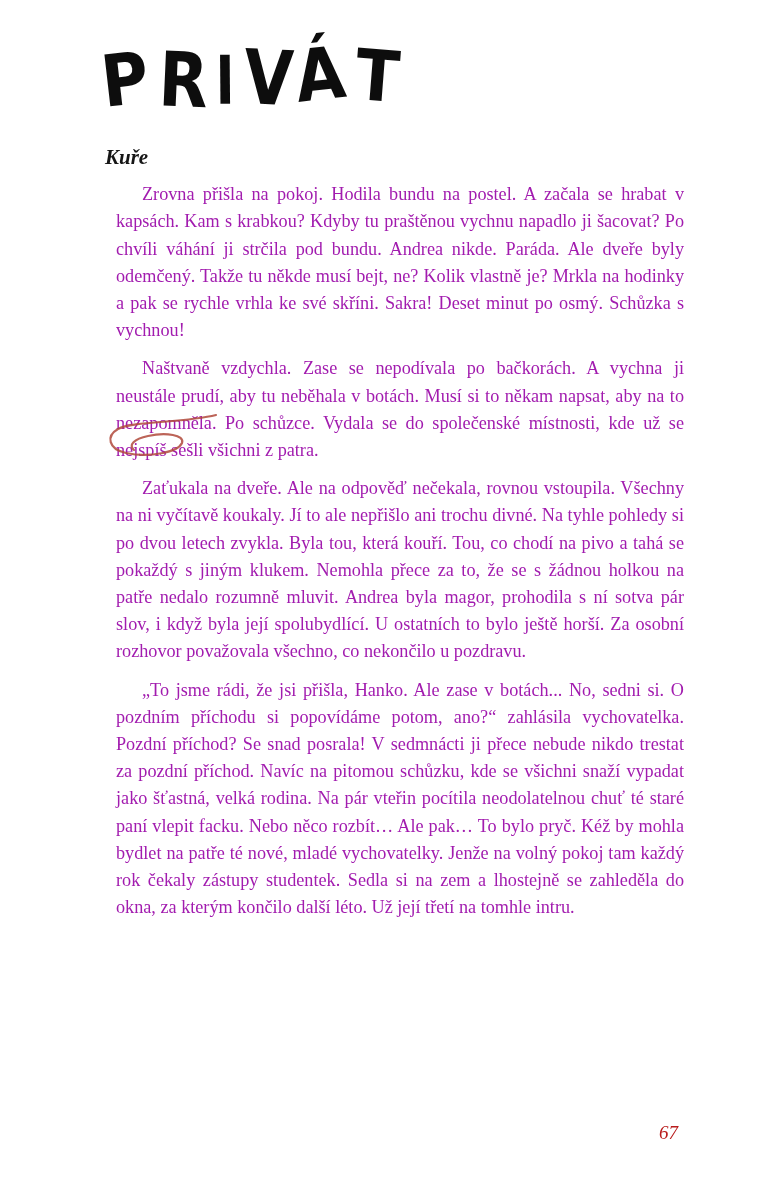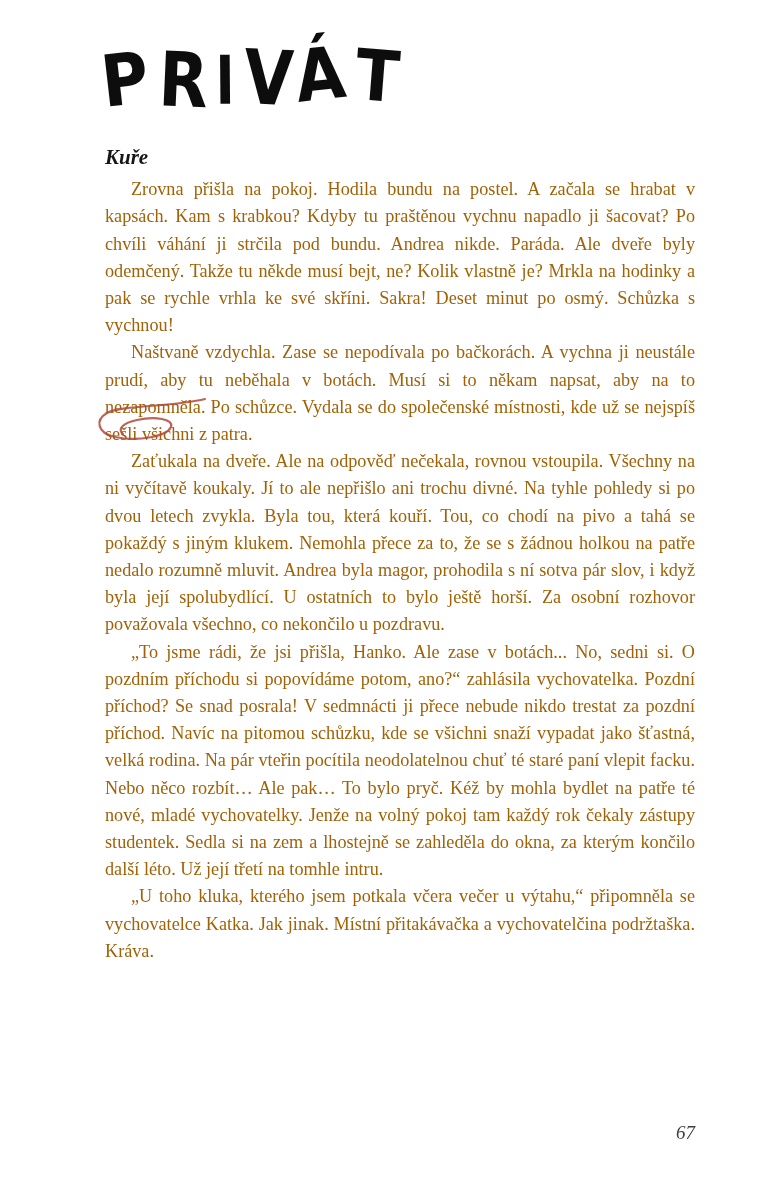--- a/index.html
+++ b/index.html
@@ -33,49 +33,49 @@
 
   .chapter{
     margin:0 0 6px 0;
     font-family:"Liberation Serif",serif;
     font-style:italic;
     font-weight:700;
     font-size:21px;
     color:#161616;
   }
   .body-text p{
-    margin:0;
+    margin:11px;
     font-family:"Liberation Serif",serif;
     font-size:18.2px;
     line-height:27.2px;
-    color:#a16207;
+    color:#a21caf;
     text-align:justify;
     text-indent:26px;
     hyphens:auto;
     -webkit-hyphens:auto;
   }
   .para-wrap{position:relative;}
   
   .mark{
     position:absolute;
     left:-12px;
     top:52px;
     width:118px;
     height:58px;
     pointer-events:none;
     opacity:.85;
   }
   .page-number{
     position:absolute;
-    right:73px;
+    right:90px;
     bottom:38px;
     font-family:"Liberation Serif",serif;
     font-style:italic;
     font-size:19px;
-    color:#404040;
+    color:#b91c1c;
   }
 </style>
 </head>
 <body>
 
 <div class="page">
 
   <h1 class="title"><span class="ch">P</span><span class="ch">R</span><span class="ch">I</span><span class="ch">V</span><span class="ch">Á</span><span class="ch">T</span></h1>
 
   <h2 class="chapter">Kuře</h2>
@@ -86,19 +86,18 @@
 
     <p class="para-wrap"><span>Naštvaně vzdychla. Zase se nepodívala po bačkorách. A vychna ji neustále prudí, aby tu neběhala v botách. Musí si to někam napsat, aby na to nezapomněla. Po schůzce. Vydala se do společenské místnosti, kde už se nejspíš sešli všichni z patra.</span><svg class="mark" viewBox="0 0 118 58" xmlns="http://www.w3.org/2000/svg">
         <path d="M112,8 C80,16 28,14 14,22 C2,29 4,42 22,46 C46,51 74,45 78,36 C81,28 62,25 44,29 C30,32 24,38 30,43" fill="none" stroke="#b14a3c" stroke-width="2.2" stroke-linecap="round"></path>
       </svg></p>
 
     <p class="para-wrap"><span>Zaťukala na dveře. Ale na odpověď nečekala, rovnou vstoupila. Všechny na ni vyčítavě koukaly. Jí to ale nepřišlo ani trochu divné. Na tyhle pohledy si po dvou letech zvykla. Byla tou, která kouří. Tou, co chodí na pivo a tahá se pokaždý s jiným klukem. Nemohla přece za to, že se s žádnou holkou na patře nedalo rozumně mluvit. Andrea byla magor, prohodila s ní sotva pár slov, i když byla její spolubydlící. U ostatních to bylo ještě horší. Za osobní rozhovor považovala všechno, co nekončilo u pozdravu.</span></p>
 
     <p class="para-wrap"><span>„To jsme rádi, že jsi přišla, Hanko. Ale zase v botách... No, sedni si. O pozdním příchodu si popovídáme potom, ano?“ zahlásila vychovatelka. Pozdní příchod? Se snad posrala! V sedmnácti ji přece nebude nikdo trestat za pozdní příchod. Navíc na pitomou schůzku, kde se všichni snaží vypadat jako šťastná, velká rodina. Na pár vteřin pocítila neodolatelnou chuť té staré paní vlepit facku. Nebo něco rozbít… Ale pak… To bylo pryč. Kéž by mohla bydlet na patře té nové, mladé vychovatelky. Jenže na volný pokoj tam každý rok čekaly zástupy studentek. Sedla si na zem a lhostejně se zahleděla do okna, za kterým končilo další léto. Už její třetí na tomhle intru.</span></p>
 
 
-    <p class="para-wrap"><span>„U toho kluka, kterého jsem potkala včera večer u výtahu,“ připomněla se vychovatelce Katka. Jak jinak. Místní přitakávačka a vychovatelčina podržtaška. Kráva.</span></p>
 
   </div>
 
   <div class="page-number">67</div>
 
 </div>
 
 </body></html>

